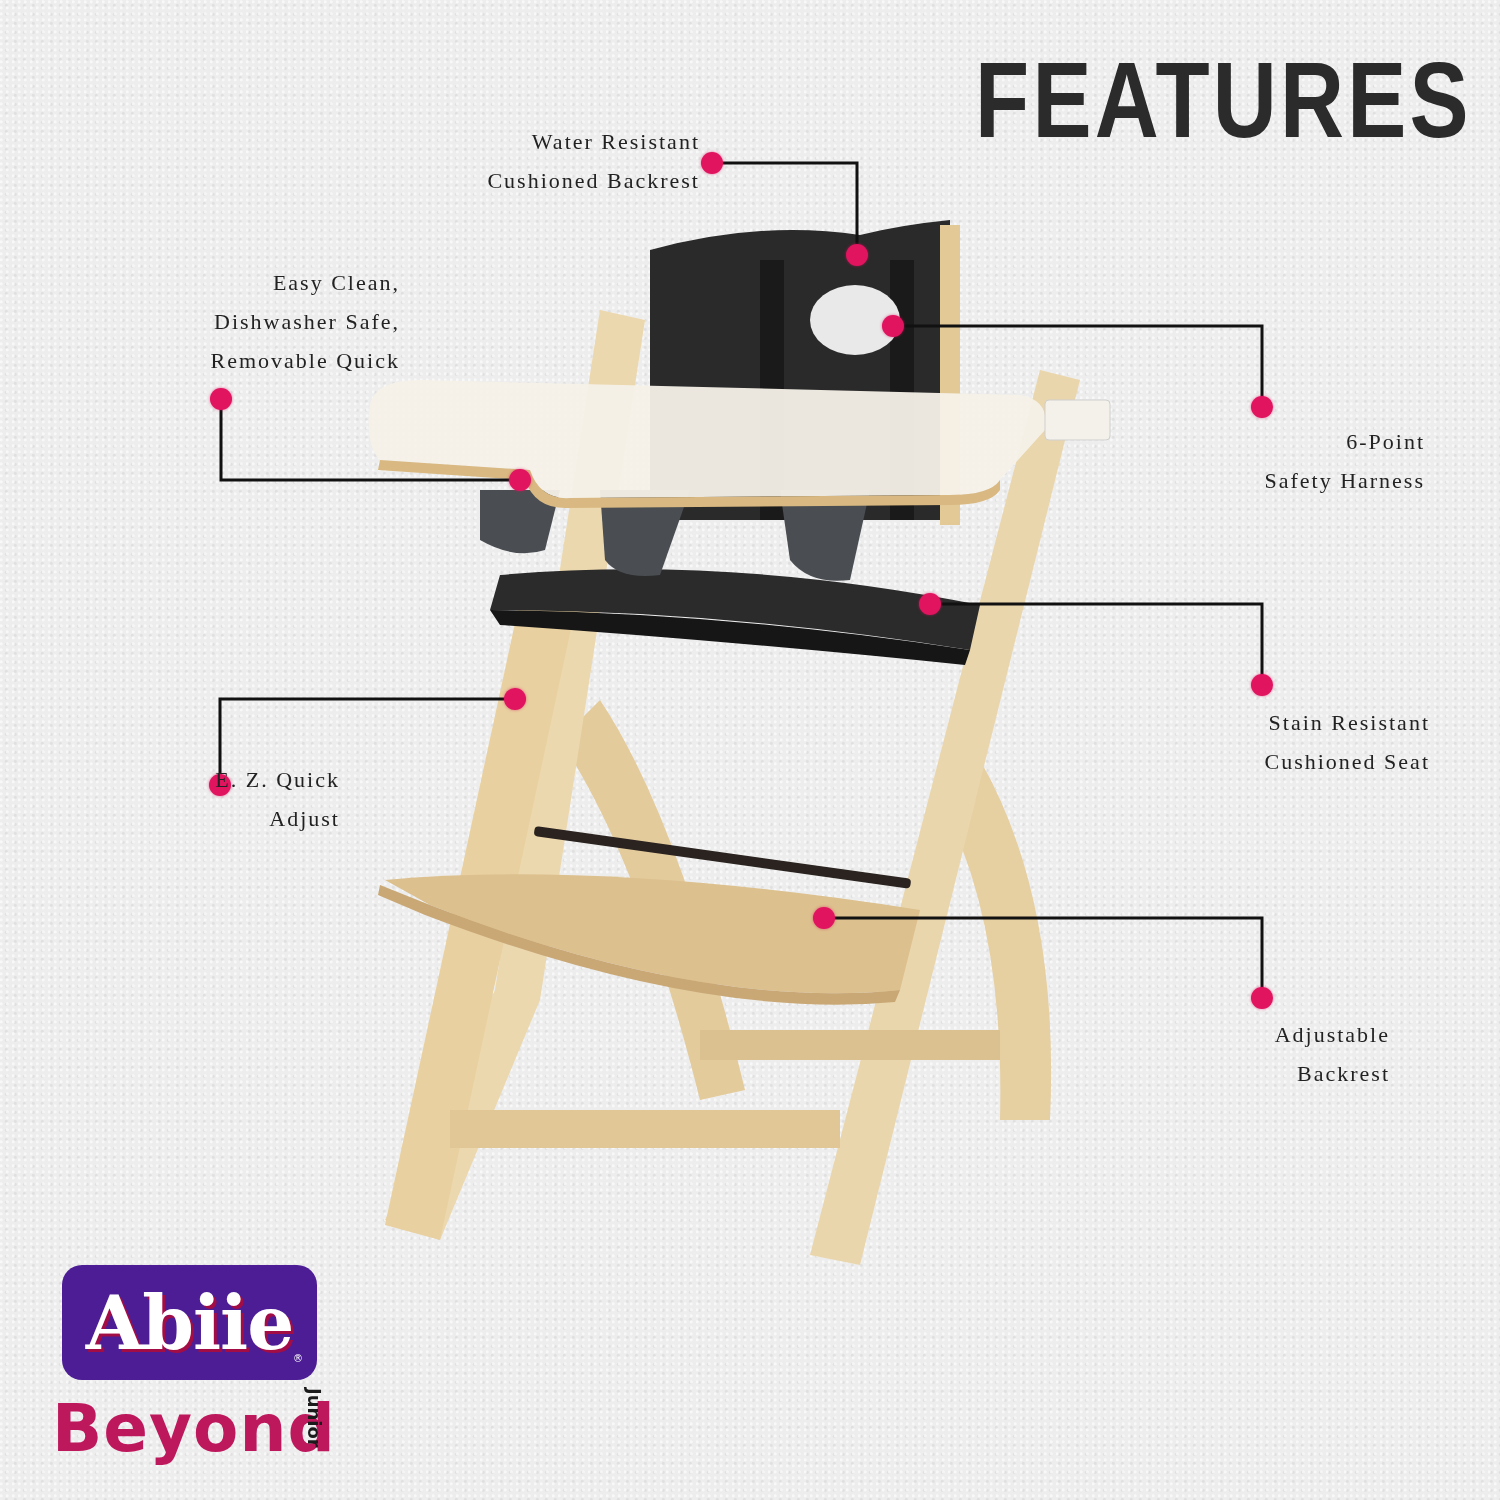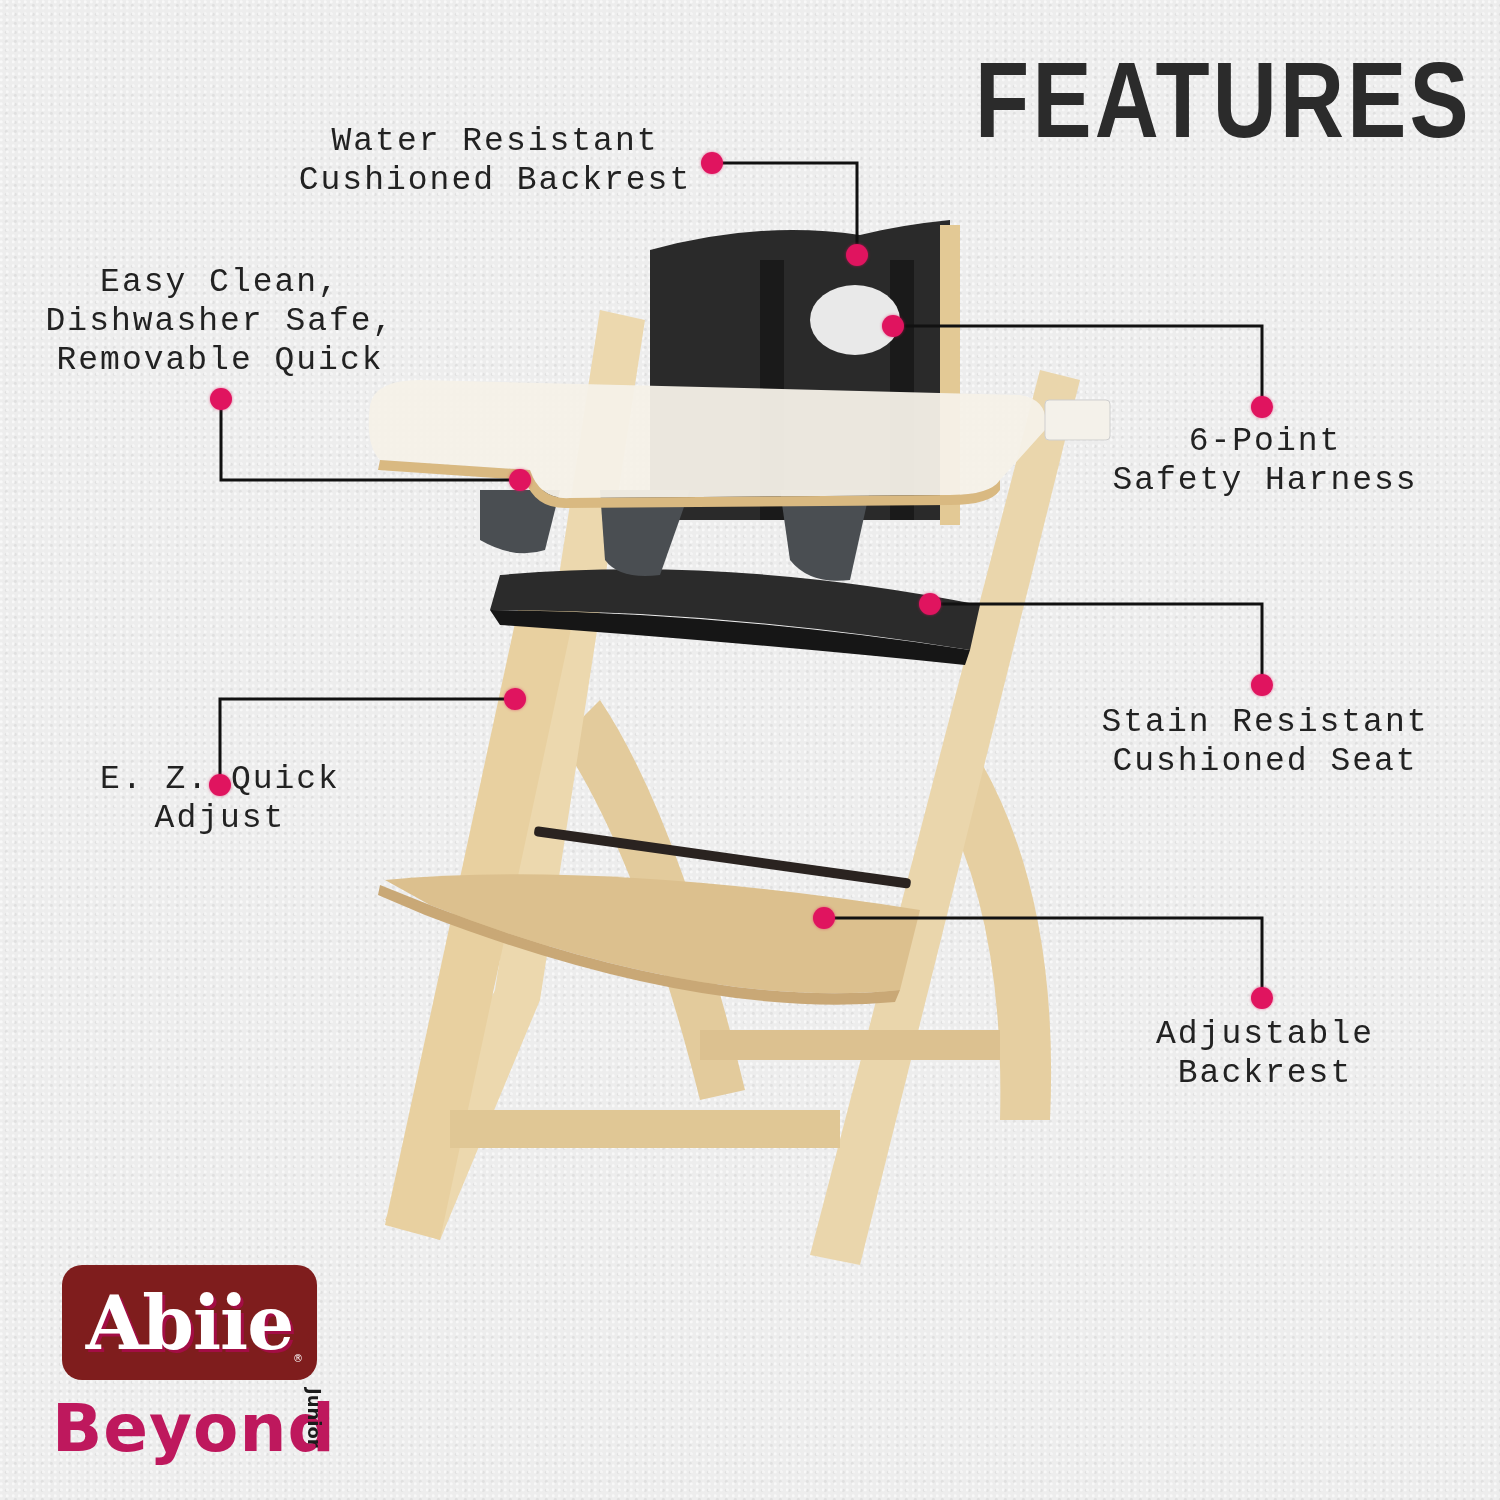--- a/index.html
+++ b/index.html
@@ -13,31 +13,31 @@
       font-family: "DejaVu Sans", sans-serif;
     }
     .title {
       position: absolute; left: 975px; top: 45px; width: 450px;
       font-family: "Liberation Sans", sans-serif; font-weight: 900;
       font-size: 108px; line-height: 110px; color: #2b2b2b;
       letter-spacing: 4px; transform: scaleX(0.82); transform-origin: left top;
       white-space: nowrap;
     }
     .label {
-      position: absolute; color: #222; font-size: 33px; line-height: 39px;
-      text-align: center; letter-spacing: 2px; white-space: pre-line;
-      font-family: Liberation Mono, monospace; font-weight: 300;
+      position: absolute; color: #222; font-size: 22px; line-height: 39px;
+      text-align: right; letter-spacing: 2px; white-space: pre-line;
+      font-family: Liberation Serif, serif; font-weight: 300;
     }
     .dot { position: absolute; width: 22px; height: 22px; border-radius: 50%;
       background: #e0145f; box-shadow: 0 0 3px rgba(224,20,95,0.6); transform: translate(-11px,-11px); }
     svg.lines { position: absolute; left: 0; top: 0; }
     .chair { position: absolute; left: 0; top: 0; }
     .logo-box {
       position: absolute; left: 62px; top: 1265px; width: 255px; height: 115px;
-      background: #7f1d1d; border-radius: 20px;
+      background: #4c1d95; border-radius: 20px;
       display: flex; align-items: center; justify-content: center;
     }
     .logo-text {
       font-family: "DejaVu Serif", serif; font-weight: bold; font-size: 74px; color: #fff;
       text-shadow: 3px 3px 0 #a30d45; letter-spacing: -1px;
     }
     .reg { position: absolute; right: 14px; bottom: 16px; color: #fff; font-size: 10px; }
     .beyond {
       position: absolute; left: 52px; top: 1390px;
       font-family: "DejaVu Sans", sans-serif; font-weight: 600; font-size: 66px; color: #be185d;

